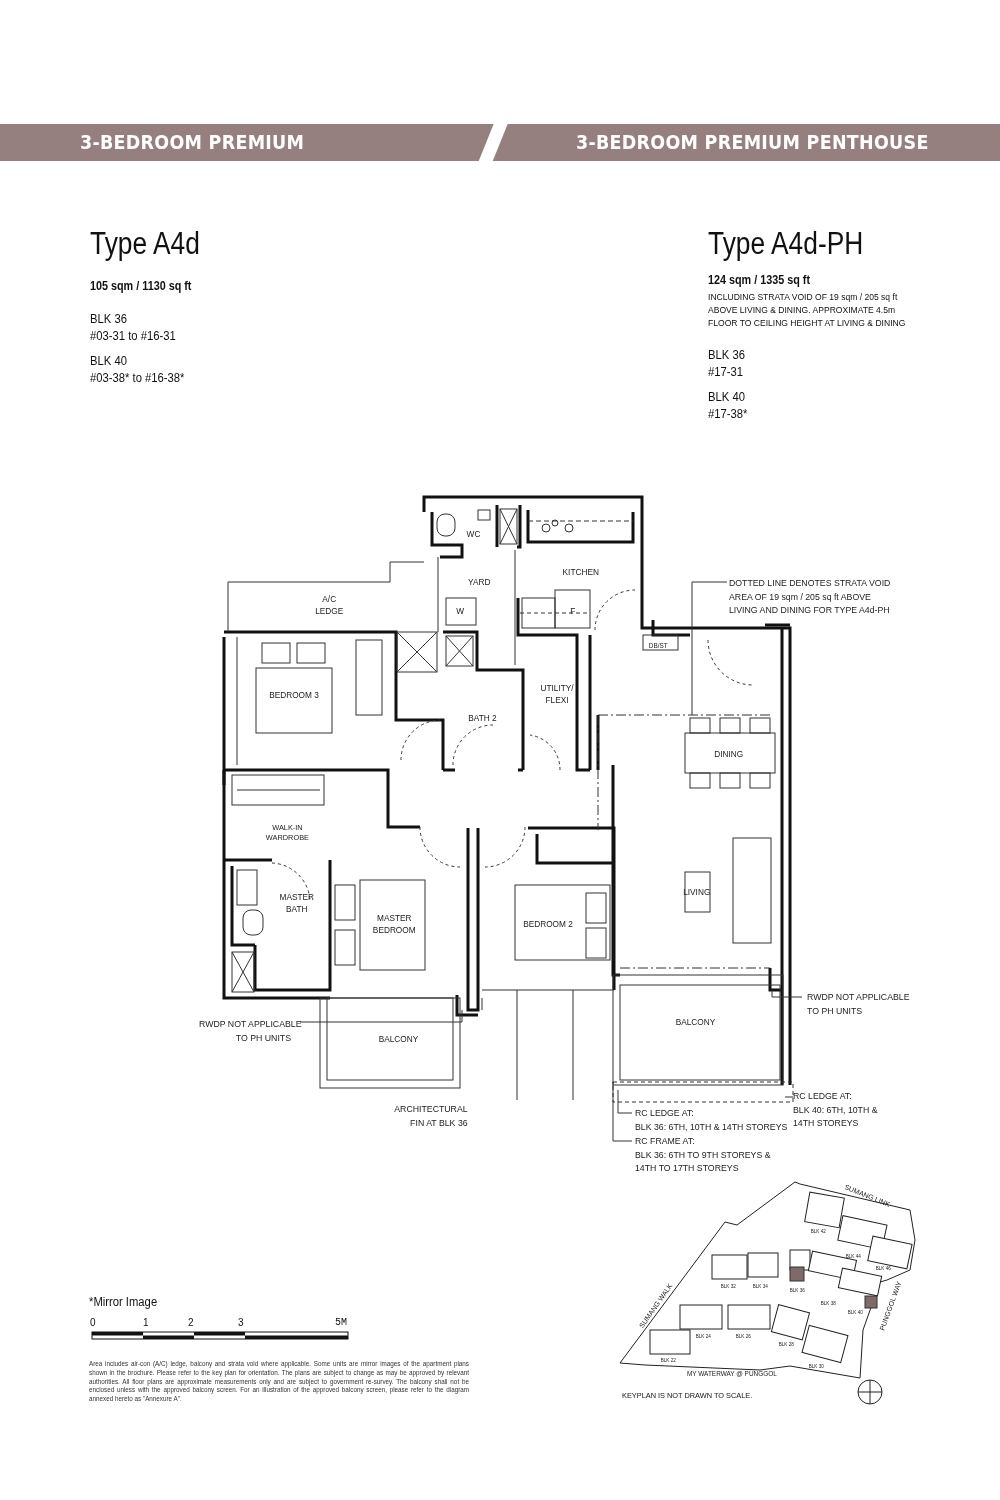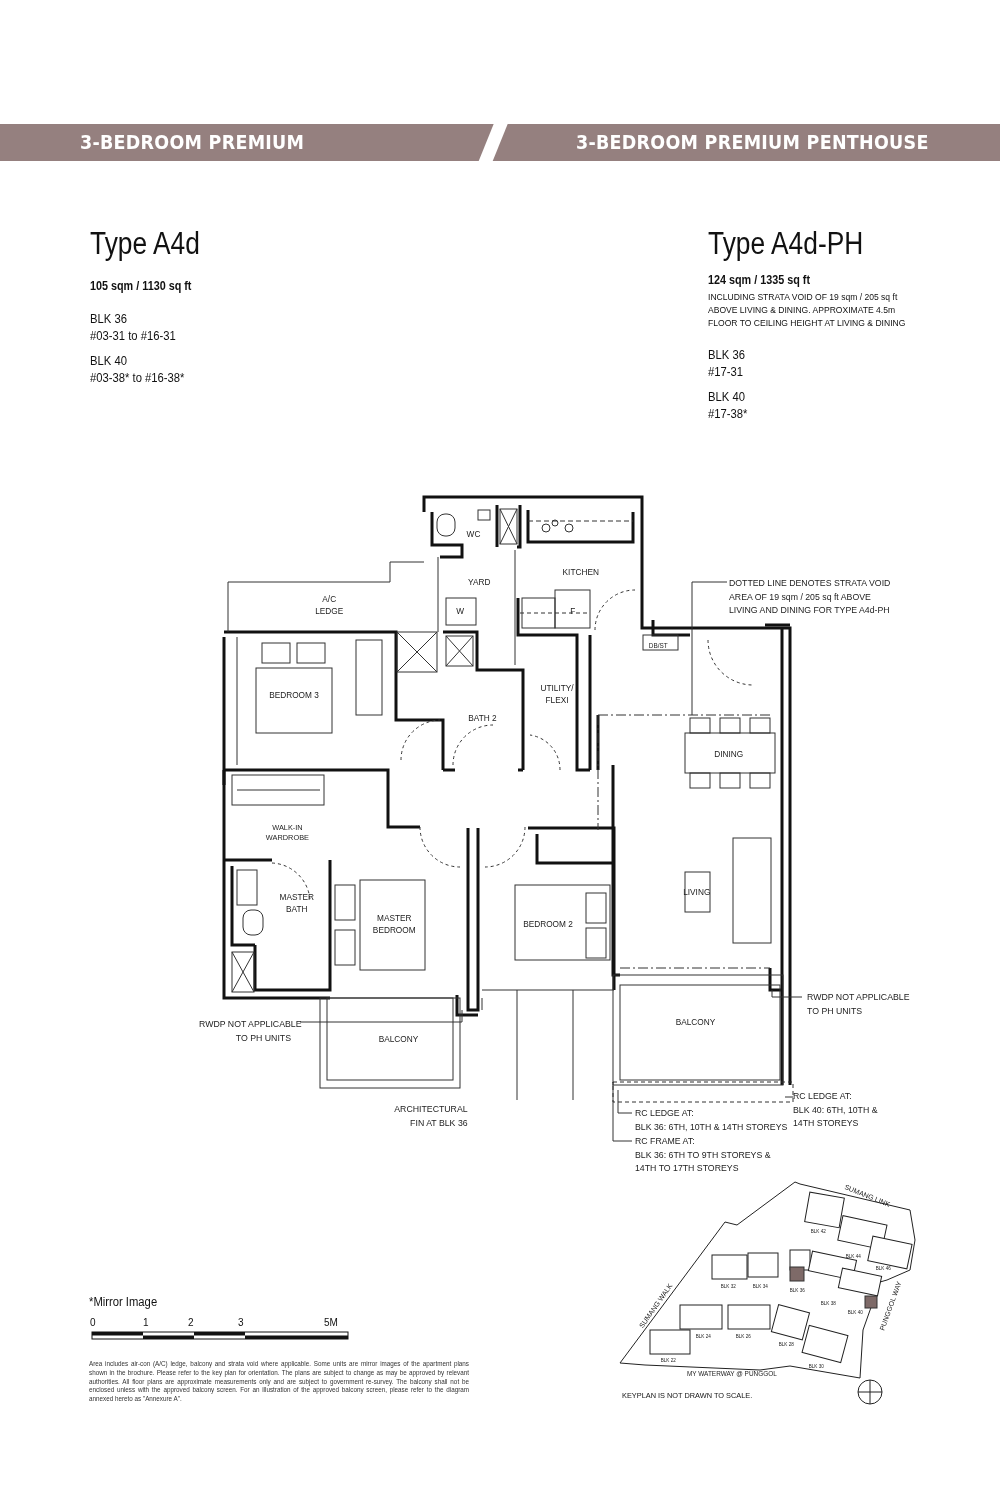--- a/index.html
+++ b/index.html
@@ -299,21 +299,21 @@
   <div>RC LEDGE AT:</div>
   <div>BLK 40:  6TH, 10TH &amp;</div>
   <div>14TH STOREYS</div>
 </div>
 
 <div class="mirror">*Mirror Image</div>
 <div class="scale-num" style="left:90px;">0</div>
 <div class="scale-num" style="left:143px;">1</div>
 <div class="scale-num" style="left:188px;">2</div>
 <div class="scale-num" style="left:238px;">3</div>
-<div class="scale-num" style="left:324px;">5M</div>
+<div class="scale-num" style="left:335px;font-family:Liberation Mono, monospace;">5M</div>
 <div class="disclaimer">Area includes air-con (A/C) ledge, balcony and strata void where applicable. Some units are mirror images of the apartment plans shown in the brochure. Please refer to the key plan for orientation. The plans are subject to change as may be approved by relevant authorities. All floor plans are approximate measurements only and are subject to government re-survey. The balcony shall not be enclosed unless with the approved balcony screen. For an illustration of the approved balcony screen, please refer to the diagram annexed hereto as "Annexure A".</div>
 
 <div class="lbl" style="left:843px; top:1190px; font-size:7px; transform:rotate(22deg);">SUMANG LINK</div>
 <div class="lbl" style="left:630px; top:1300px; font-size:7px; transform:rotate(-55deg);">SUMANG WALK</div>
 <div class="lbl" style="left:865px; top:1300px; font-size:7px; transform:rotate(-70deg);">PUNGGOL WAY</div>
 <div class="lbl" style="left:683px; top:1368px; font-size:7px;">MY WATERWAY @ PUNGGOL</div>
 <div class="lbl" style="left:660px; top:1354px; font-size:5px;">BLK 22</div>
 <div class="lbl" style="left:695px; top:1330px; font-size:5px;">BLK 24</div>
 <div class="lbl" style="left:735px; top:1330px; font-size:5px;">BLK 26</div>
 <div class="lbl" style="left:778px; top:1338px; font-size:5px;">BLK 28</div>

